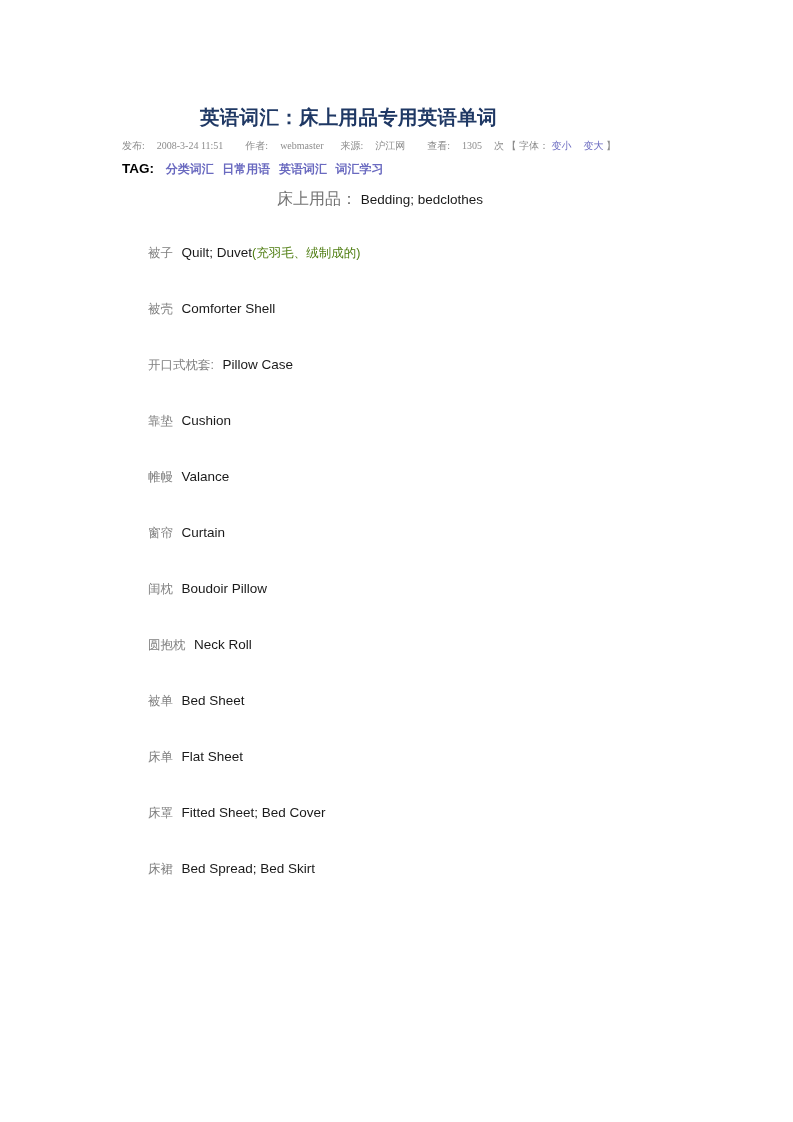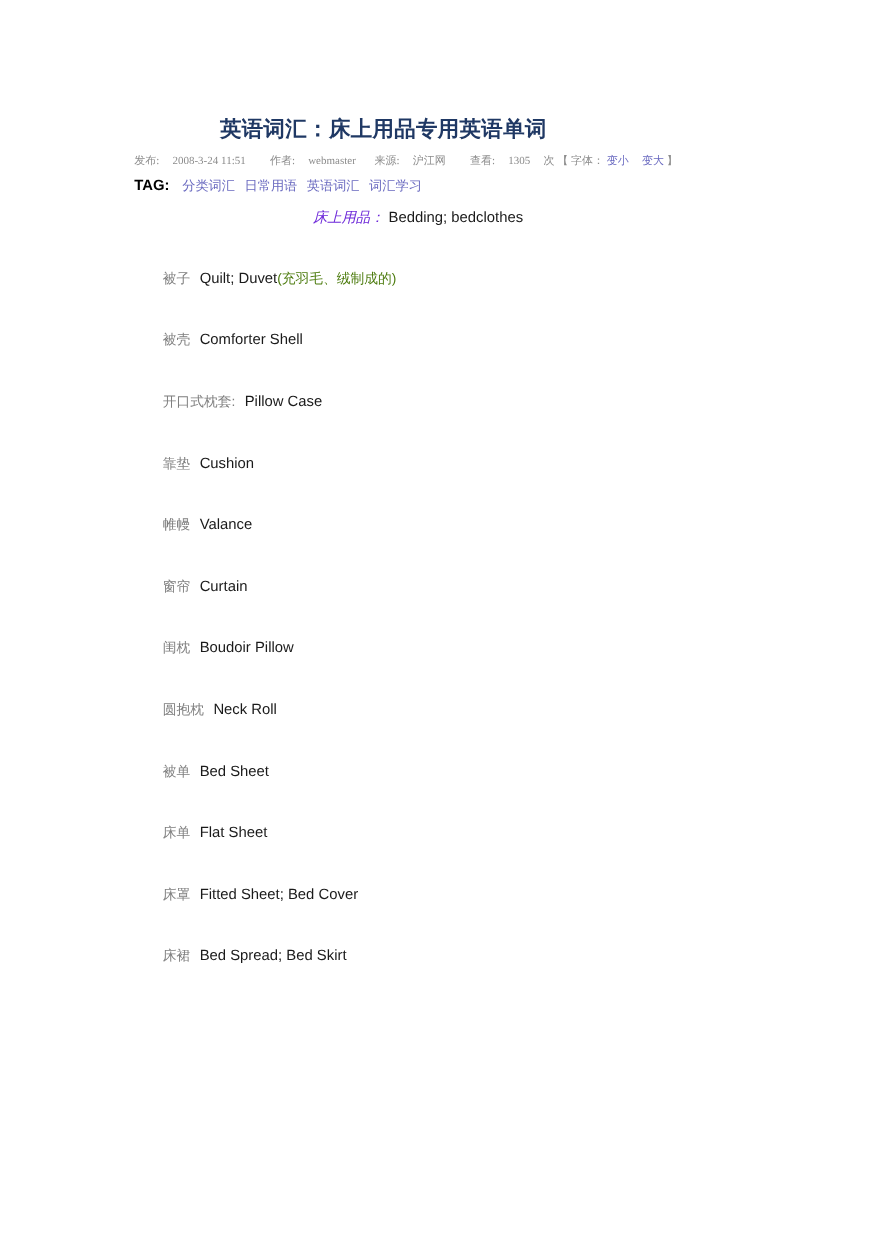--- a/index.html
+++ b/index.html
@@ -73,37 +73,37 @@
     font-weight: bold;
     color: #000000;
     font-size: 13.5px;
   }
   .tag-link {
     color: #6a6ac0;
     text-decoration: none;
     font-size: 12px;
     cursor: pointer;
     margin-left: 5px;
+    font-weight: bold;
   }
   .tag-link.first { margin-left: 8px; }
 
   
   .subtitle {
     position: absolute;
     left: 0;
     top: 189px;
     width: 760px;
     text-align: center;
     font-size: 13.5px;
     white-space: nowrap;
   }
   .subtitle .cn {
-    color: #6d28d9;
-    font-size: 13px;
-    font-style: italic;
+    color: #737373;
+    font-size: 16px;
   }
   .subtitle .en {
     color: #1a1a1a;
     font-size: 13.5px;
     text-align: right;
   }
 
   
   .vocab-list {
     position: absolute;

